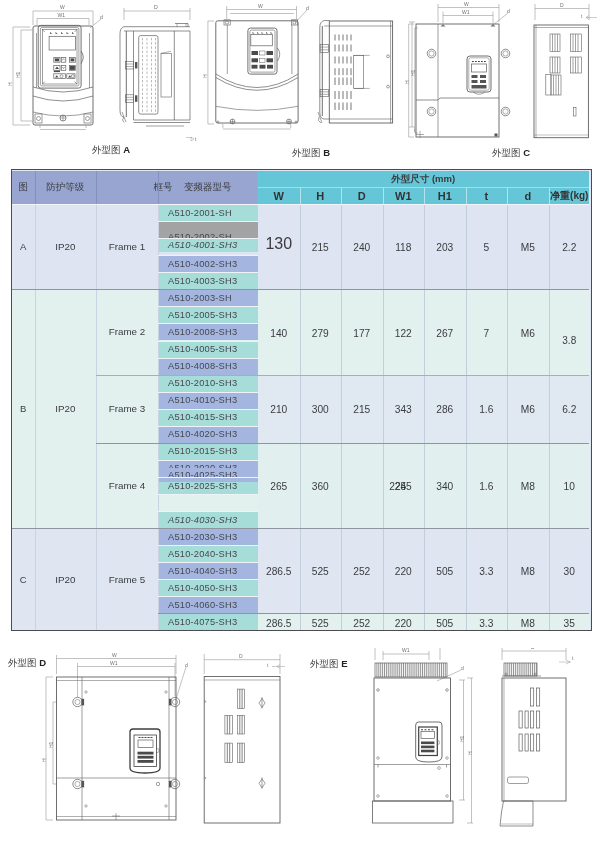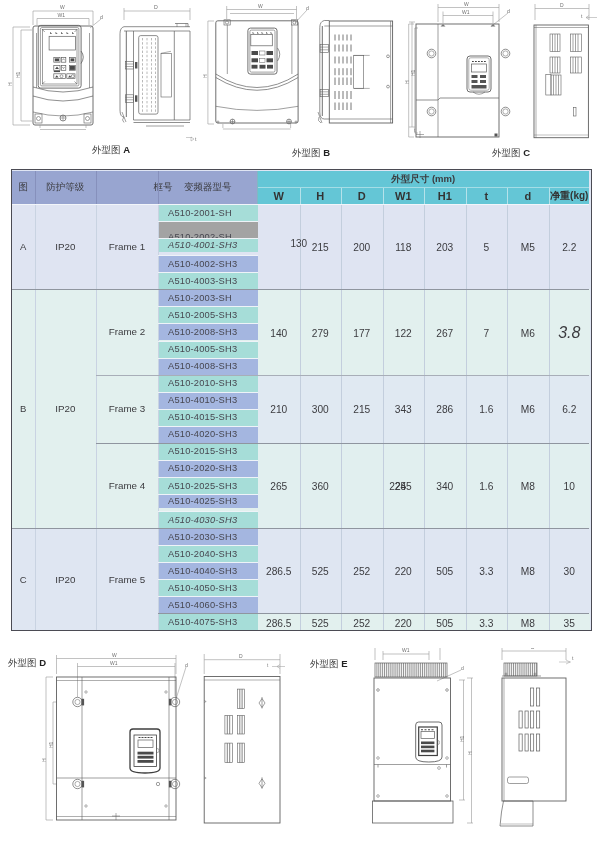--- a/index.html
+++ b/index.html
@@ -328,21 +328,21 @@
 <div class="mod" style="left:158px;top:323.4px;width:89.5px;height:17.06px;background:#a4b6e0;">A510-2008-SH3</div>
 <div class="mod" style="left:158px;top:340.5px;width:89.5px;height:17.06px;background:#a6ddd8;">A510-4005-SH3</div>
 <div class="mod" style="left:158px;top:357.5px;width:89.5px;height:17.06px;background:#a4b6e0;">A510-4008-SH3</div>
 <div class="mod" style="left:158px;top:374.6px;width:89.5px;height:17.06px;background:#a6ddd8;">A510-2010-SH3</div>
 <div class="mod" style="left:158px;top:391.7px;width:89.5px;height:17.06px;background:#a4b6e0;">A510-4010-SH3</div>
 <div class="mod" style="left:158px;top:408.7px;width:89.5px;height:17.06px;background:#a6ddd8;">A510-4015-SH3</div>
 <div class="mod" style="left:158px;top:425.8px;width:89.5px;height:17.06px;background:#a4b6e0;">A510-4020-SH3</div>
 <div class="mod" style="left:158px;top:442.8px;width:89.5px;height:17.06px;background:#a6ddd8;">A510-2015-SH3</div>
 <div class="mod" style="left:158px;top:459.9px;width:89.5px;height:17.06px;background:#a4b6e0;">A510-2020-SH3</div>
 <div class="mod" style="left:158px;top:477.0px;width:89.5px;height:17.06px;background:#a6ddd8;">A510-2025-SH3</div>
-<div class="mod" style="left:158px;top:494.0px;width:89.5px;height:14px;background:#a4b6e0;">A510-4025-SH3</div>
+<div class="mod" style="left:158px;top:468px;width:89.5px;height:14px;background:#a4b6e0;">A510-4025-SH3</div>
 <div class="mod" style="left:158px;top:511.1px;width:89.5px;height:17.06px;background:#a6ddd8;font-style:italic;">A510-4030-SH3</div>
 <div class="mod" style="left:158px;top:528.1px;width:89.5px;height:17.06px;background:#a4b6e0;">A510-2030-SH3</div>
 <div class="mod" style="left:158px;top:545.2px;width:89.5px;height:17.06px;background:#a6ddd8;">A510-2040-SH3</div>
 <div class="mod" style="left:158px;top:562.3px;width:89.5px;height:17.06px;background:#a4b6e0;">A510-4040-SH3</div>
 <div class="mod" style="left:158px;top:579.3px;width:89.5px;height:17.06px;background:#a6ddd8;">A510-4050-SH3</div>
 <div class="mod" style="left:158px;top:596.4px;width:89.5px;height:17.06px;background:#a4b6e0;">A510-4060-SH3</div>
 <div class="mod" style="left:158px;top:613.4px;width:89.5px;height:17.06px;background:#a6ddd8;">A510-4075-SH3</div>
 
 <div class="abs" style="left:34.5px;top:204px;width:1px;height:426.5px;background:#c9d3e2;"></div>
 <div class="abs" style="left:96px;top:204px;width:1px;height:426.5px;background:#c9d3e2;"></div>
@@ -410,36 +410,36 @@
 <div class="cell" style="left:96px;top:528.1px;width:62px;height:102.4px;font-size:9.8px;">Frame 5</div>
 
 <div class="cell" style="left:258.0px;top:187.5px;width:41.5px;height:16.5px;font-size:11px;font-weight:bold;color:#333;">W</div>
 <div class="cell" style="left:299.5px;top:187.5px;width:41.5px;height:16.5px;font-size:11px;font-weight:bold;color:#333;">H</div>
 <div class="cell" style="left:341.0px;top:187.5px;width:41.5px;height:16.5px;font-size:11px;font-weight:bold;color:#333;">D</div>
 <div class="cell" style="left:382.5px;top:187.5px;width:41.5px;height:16.5px;font-size:11px;font-weight:bold;color:#333;">W1</div>
 <div class="cell" style="left:424.0px;top:187.5px;width:41.5px;height:16.5px;font-size:11px;font-weight:bold;color:#333;">H1</div>
 <div class="cell" style="left:465.5px;top:187.5px;width:41.5px;height:16.5px;font-size:11px;font-weight:bold;color:#333;">t</div>
 <div class="cell" style="left:507.0px;top:187.5px;width:41.5px;height:16.5px;font-size:11px;font-weight:bold;color:#333;">d</div>
 <div class="cell" style="left:548.5px;top:187.5px;width:41.5px;height:16.5px;font-size:10px;font-weight:bold;color:#333;">净重(kg)</div>
-<div class="cell" style="left:258.0px;top:205.2px;width:41.5px;height:77px;font-size:10px;margin-left:20px;">130</div>
+<div class="cell" style="left:258.0px;top:205.2px;width:41.5px;height:77px;font-size:16px;">130</div>
 <div class="cell" style="left:299.5px;top:205.2px;width:41.5px;height:85.3px;font-size:10.2px;">215</div>
-<div class="cell" style="left:341.0px;top:205.2px;width:41.5px;height:85.3px;font-size:10.2px;">200</div>
+<div class="cell" style="left:341.0px;top:205.2px;width:41.5px;height:85.3px;font-size:10.2px;">240</div>
 <div class="cell" style="left:382.5px;top:205.2px;width:41.5px;height:85.3px;font-size:10.2px;">118</div>
 <div class="cell" style="left:424.0px;top:205.2px;width:41.5px;height:85.3px;font-size:10.2px;">203</div>
 <div class="cell" style="left:465.5px;top:205.2px;width:41.5px;height:85.3px;font-size:10.2px;">5</div>
 <div class="cell" style="left:507.0px;top:205.2px;width:41.5px;height:85.3px;font-size:10.2px;">M5</div>
 <div class="cell" style="left:548.5px;top:205.2px;width:41.5px;height:85.3px;font-size:10.2px;">2.2</div>
 <div class="cell" style="left:258.0px;top:290.5px;width:41.5px;height:85.3px;font-size:10.2px;">140</div>
 <div class="cell" style="left:299.5px;top:290.5px;width:41.5px;height:85.3px;font-size:10.2px;">279</div>
 <div class="cell" style="left:341.0px;top:290.5px;width:41.5px;height:85.3px;font-size:10.2px;">177</div>
 <div class="cell" style="left:382.5px;top:290.5px;width:41.5px;height:85.3px;font-size:10.2px;">122</div>
 <div class="cell" style="left:424.0px;top:290.5px;width:41.5px;height:85.3px;font-size:10.2px;">267</div>
 <div class="cell" style="left:465.5px;top:290.5px;width:41.5px;height:85.3px;font-size:10.2px;">7</div>
 <div class="cell" style="left:507.0px;top:290.5px;width:41.5px;height:85.3px;font-size:10.2px;">M6</div>
-<div class="cell" style="left:548.5px;top:290px;width:41.5px;height:85.3px;font-size:16px;font-style:italic;">3.8</div>
+<div class="cell" style="left:548.5px;top:298px;width:41.5px;height:85.3px;font-size:10px;">3.8</div>
 <div class="cell" style="left:258.0px;top:375.8px;width:41.5px;height:68.2px;font-size:10.2px;">210</div>
 <div class="cell" style="left:299.5px;top:375.8px;width:41.5px;height:68.2px;font-size:10.2px;">300</div>
 <div class="cell" style="left:341.0px;top:375.8px;width:41.5px;height:68.2px;font-size:10.2px;">215</div>
 <div class="cell" style="left:382.5px;top:375.8px;width:41.5px;height:68.2px;font-size:10.2px;">343</div>
 <div class="cell" style="left:424.0px;top:375.8px;width:41.5px;height:68.2px;font-size:10.2px;">286</div>
 <div class="cell" style="left:465.5px;top:375.8px;width:41.5px;height:68.2px;font-size:10.2px;">1.6</div>
 <div class="cell" style="left:507.0px;top:375.8px;width:41.5px;height:68.2px;font-size:10.2px;">M6</div>
 <div class="cell" style="left:548.5px;top:375.8px;width:41.5px;height:68.2px;font-size:10.2px;">6.2</div>
 <div class="cell" style="left:258.0px;top:444.0px;width:41.5px;height:85.3px;font-size:10.2px;">265</div>
 <div class="cell" style="left:299.5px;top:444.0px;width:41.5px;height:85.3px;font-size:10.2px;">360</div>

